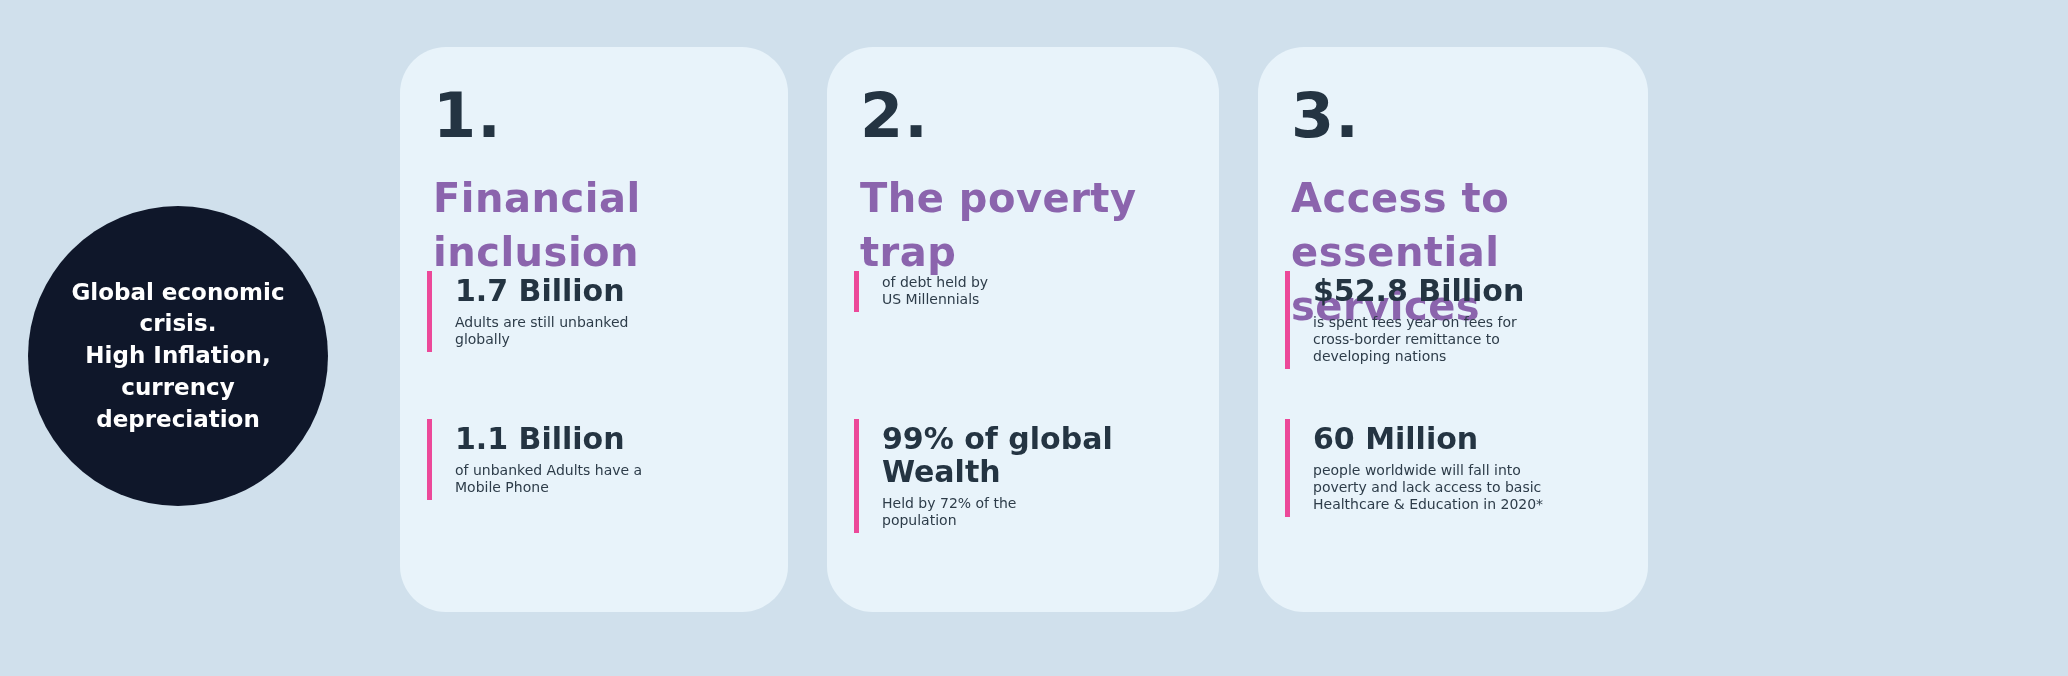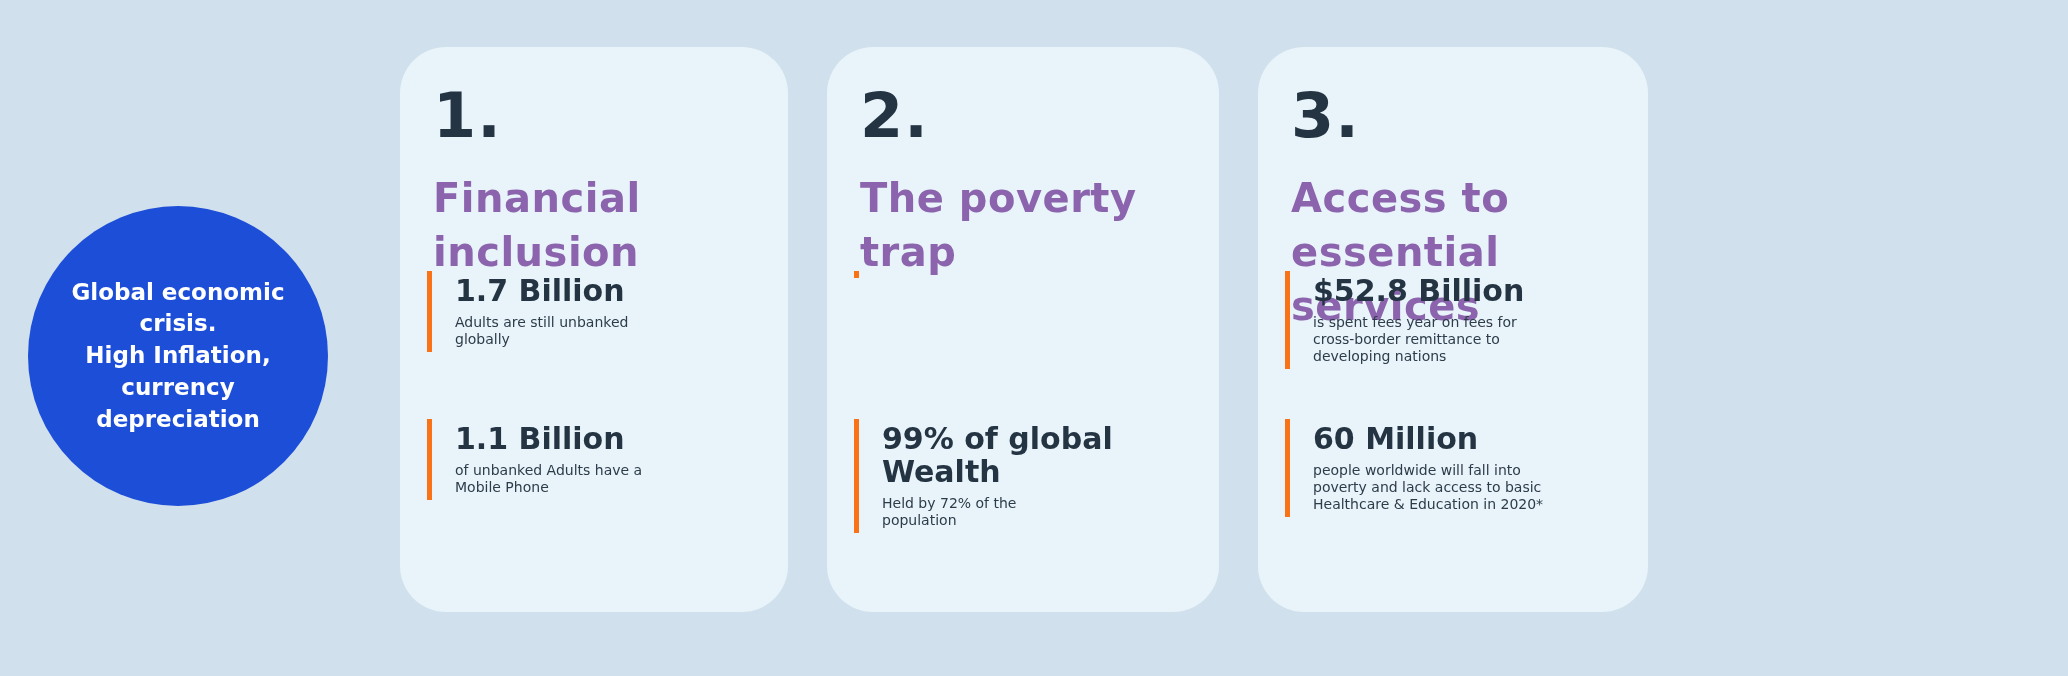--- a/index.html
+++ b/index.html
@@ -17,21 +17,21 @@
   .canvas {
     position: absolute;
     inset: 0;
   }
   
   .circle {
     position: absolute;
     width: 300px;
     height: 300px;
     border-radius: 50%;
-    background: #1d4ed8;
+    background: #0f172a;
     display: flex;
     align-items: center;
     justify-content: center;
   }
   .circle-left  { left: 28px;  top: 206px; }
   .circle-right { left: 1708px; top: 212px; }
   .circle-text {
     color: #ffffff;
     font-weight: bold;
     font-size: 23px;
@@ -67,21 +67,21 @@
     color: #8b64ad;
     letter-spacing: 0.5px;
     line-height: 1.35;
     white-space: pre-wrap;
   }
   
   .stat {
     position: absolute;
     left: 27px;
     right: 28px;
-    border-left: 5px solid #f97316;
+    border-left: 5px solid #ec4899;
     padding: 3px 0 4px 23px;
     box-sizing: border-box;
   }
   .stat-1 { top: 224px; }
   .stat-2 { top: 372px; }
   .stat-value {
     font-size: 30px;
     font-weight: bold;
     color: #243442;
     line-height: 1.1;
@@ -120,20 +120,22 @@
       <div class="stat-value">1.1 Billion</div>
       <div class="stat-desc">of unbanked Adults have a
 Mobile Phone</div>
     </div>
   </div>
 
   <div class="card card-2">
     <div class="card-number">2.</div>
     <div class="card-title">The poverty trap</div>
     <div class="stat stat-1">
+      <div class="stat-desc">of debt held by
+US Millennials</div>
     </div>
     <div class="stat stat-2">
       <div class="stat-value">99% of global Wealth</div>
       <div class="stat-desc">Held by 72% of the
 population</div>
     </div>
   </div>
 
   <div class="card card-3">
     <div class="card-number">3.</div>

